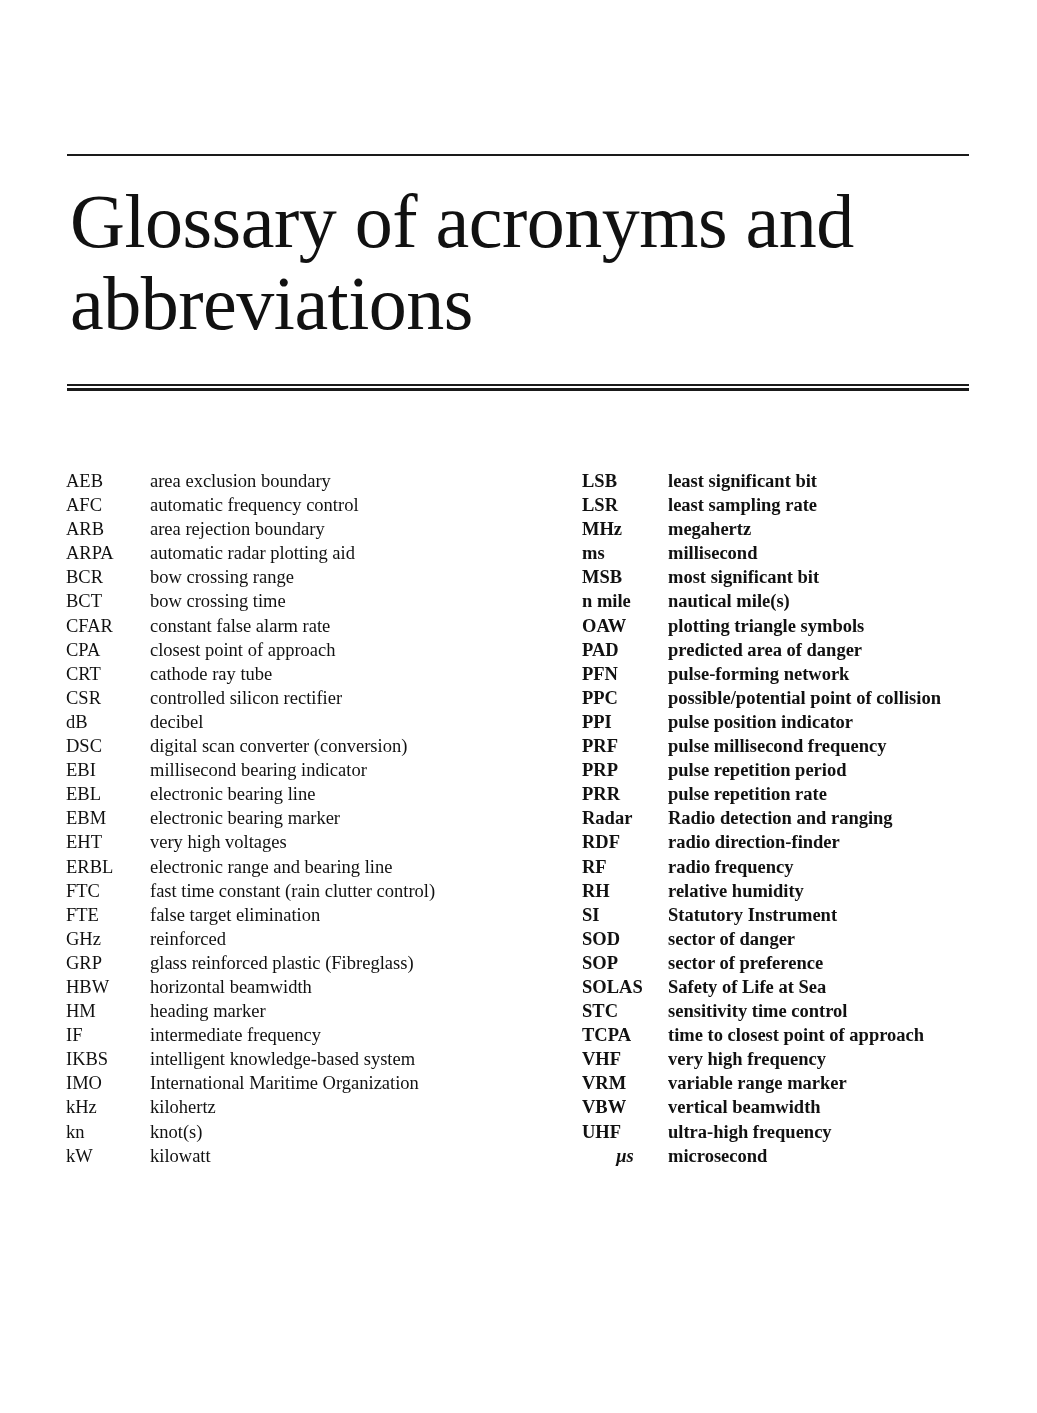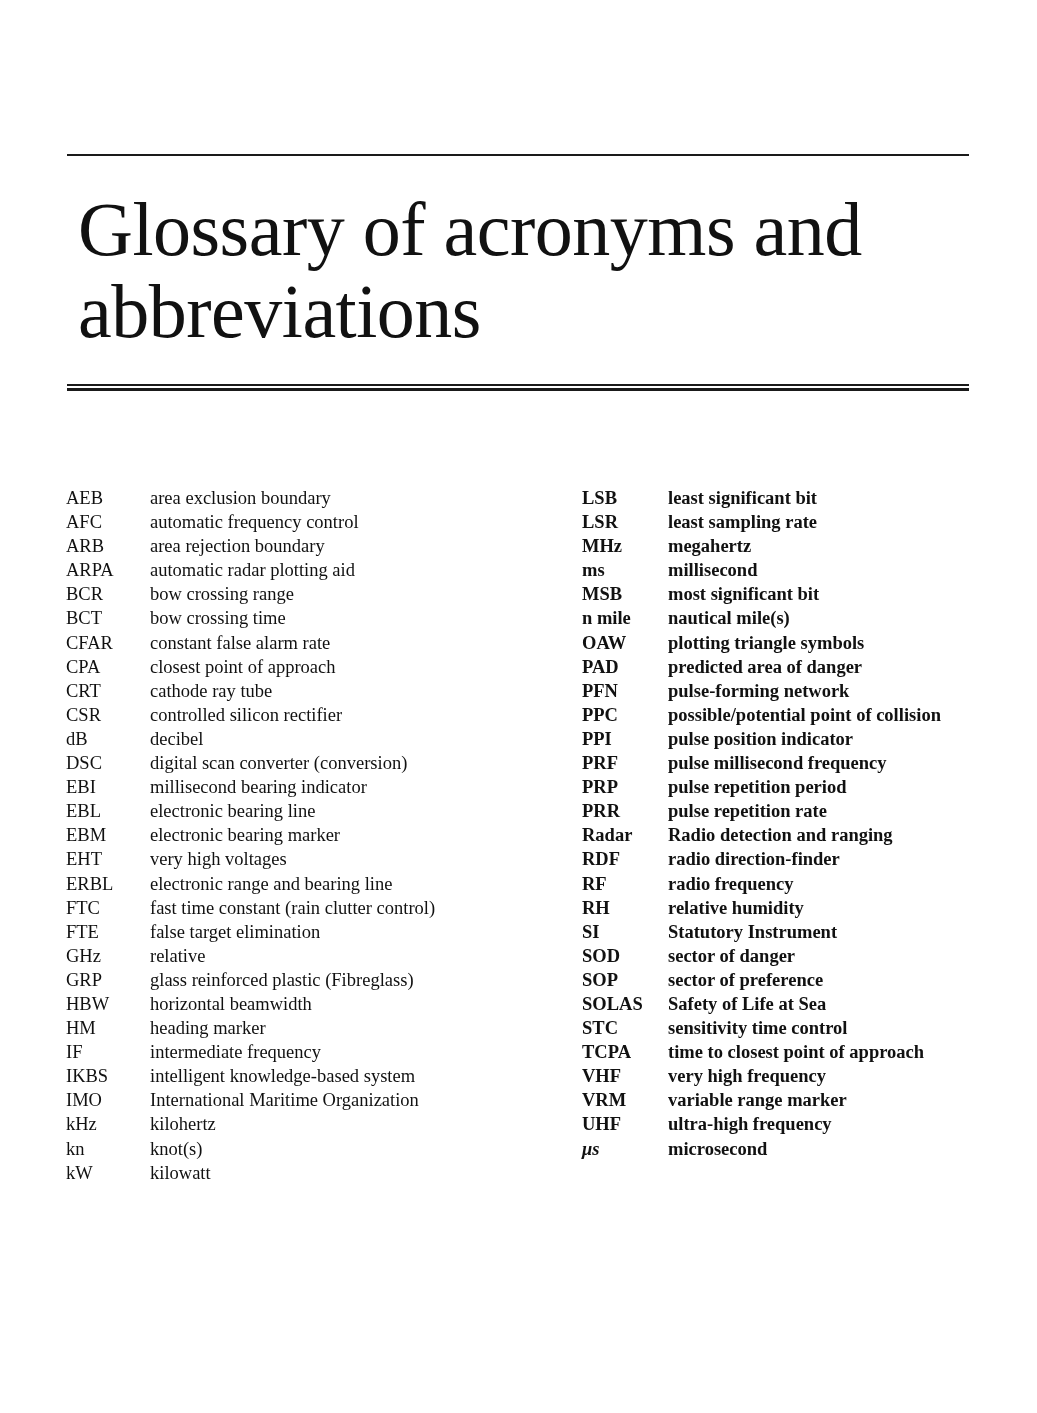--- a/index.html
+++ b/index.html
@@ -1,30 +1,30 @@
 <!DOCTYPE html>
 <html><head>
 <meta charset="utf-8">
 <style>
   html, body { margin: 0; padding: 0; background: #ffffff; }
   body { width: 1037px; height: 1413px; position: relative; overflow: hidden; color: #111111;
          font-family: "Liberation Serif", "DejaVu Serif", serif; }
   .rule-top { position: absolute; left: 67px; width: 902px; top: 154px; height: 2px; background: #1a1a1a; }
   .rule-bottom-thin { position: absolute; left: 67px; width: 902px; top: 384px; height: 2px; background: #1a1a1a; }
   .rule-bottom-thick { position: absolute; left: 67px; width: 902px; top: 388px; height: 3px; background: #1a1a1a; }
-  .title { position: absolute; left: 66px; top: 176px; width: 900px; margin: 12px;
+  .title { position: absolute; left: 66px; top: 176px; width: 900px; margin: 4px;
            font-size: 76px; font-weight: normal; line-height: 82px; letter-spacing: -0.5px; color: #111; }
-  .col { position: absolute; top: 486px; }
+  .col { position: absolute; top: 469px; }
   .col-left { left: 66px; }
   .col-right { left: 582px; font-weight: bold; }
   .row { display: flex; height: 24.1px; line-height: 24px; font-size: 18.5px; white-space: nowrap; }
   .abbr { width: 84px; flex: none; }
   .col-right .abbr { width: 86px; }
   .def { flex: none; }
-  .mu { font-style: italic; }
+  .mu { font-style: italic; text-align: center; }
 </style>
 </head>
 <body>
 
 <div class="rule-top"></div>
 
 <h1 class="title">
   <span>Glossary of acronyms and</span><br>
   <span>abbreviations</span>
 </h1>
@@ -104,21 +104,21 @@
     <div class="row">
       <span class="abbr">FTC</span>
       <span class="def">fast time constant (rain clutter control)</span>
     </div>
     <div class="row">
       <span class="abbr">FTE</span>
       <span class="def">false target elimination</span>
     </div>
     <div class="row">
       <span class="abbr">GHz</span>
-      <span class="def">relative</span>
+      <span class="def">reinforced</span>
     </div>
     <div class="row">
       <span class="abbr">GRP</span>
       <span class="def">glass reinforced plastic (Fibreglass)</span>
     </div>
     <div class="row">
       <span class="abbr">HBW</span>
       <span class="def">horizontal beamwidth</span>
     </div>
     <div class="row">
@@ -249,20 +249,24 @@
     </div>
     <div class="row">
       <span class="abbr">VHF</span>
       <span class="def">very high frequency</span>
     </div>
     <div class="row">
       <span class="abbr">VRM</span>
       <span class="def">variable range marker</span>
     </div>
     <div class="row">
+      <span class="abbr">VBW</span>
+      <span class="def">vertical beamwidth</span>
+    </div>
+    <div class="row">
       <span class="abbr">UHF</span>
       <span class="def">ultra-high frequency</span>
     </div>
     <div class="row">
       <span class="abbr mu">μs</span>
       <span class="def">microsecond</span>
     </div>
   </div>
 
 </body></html>

